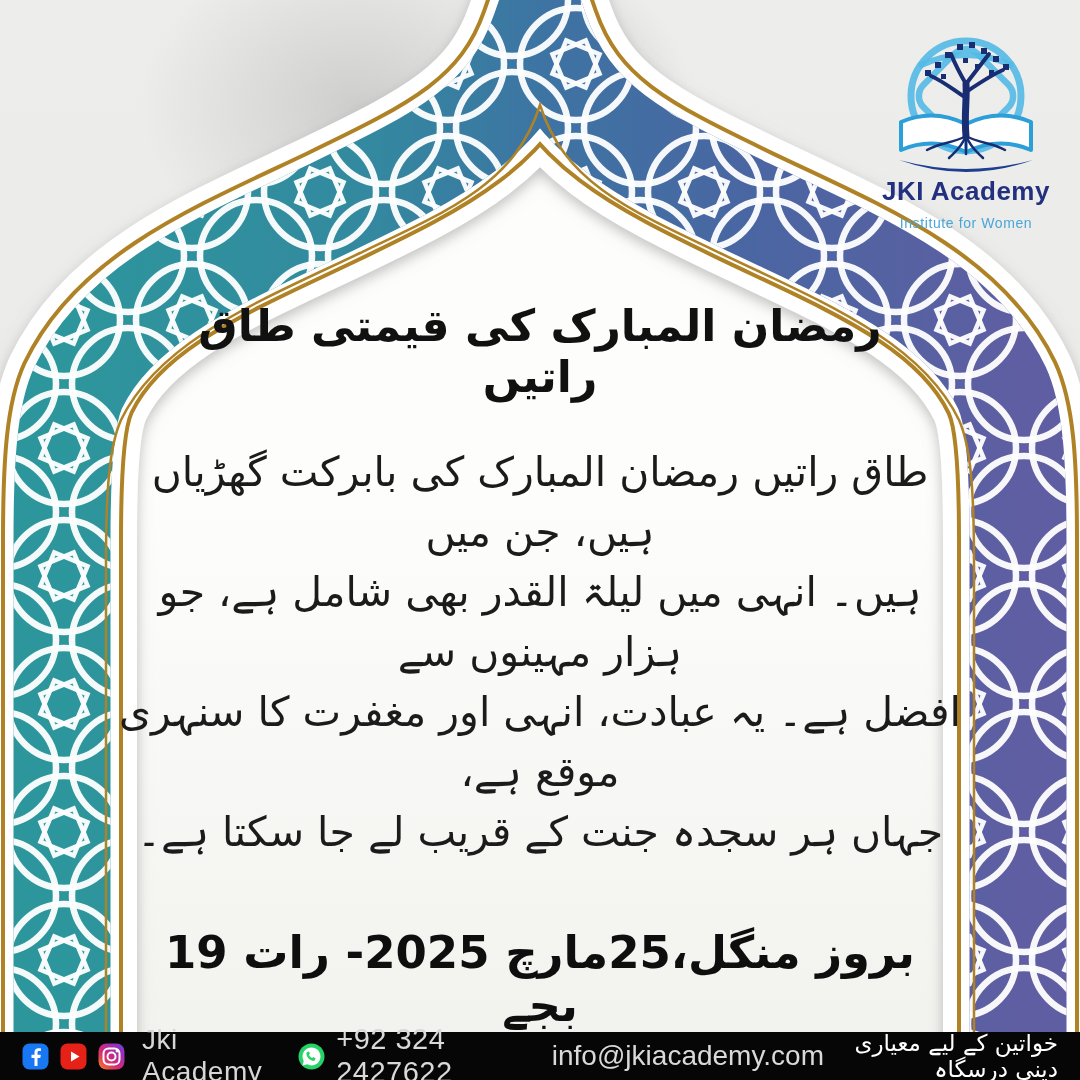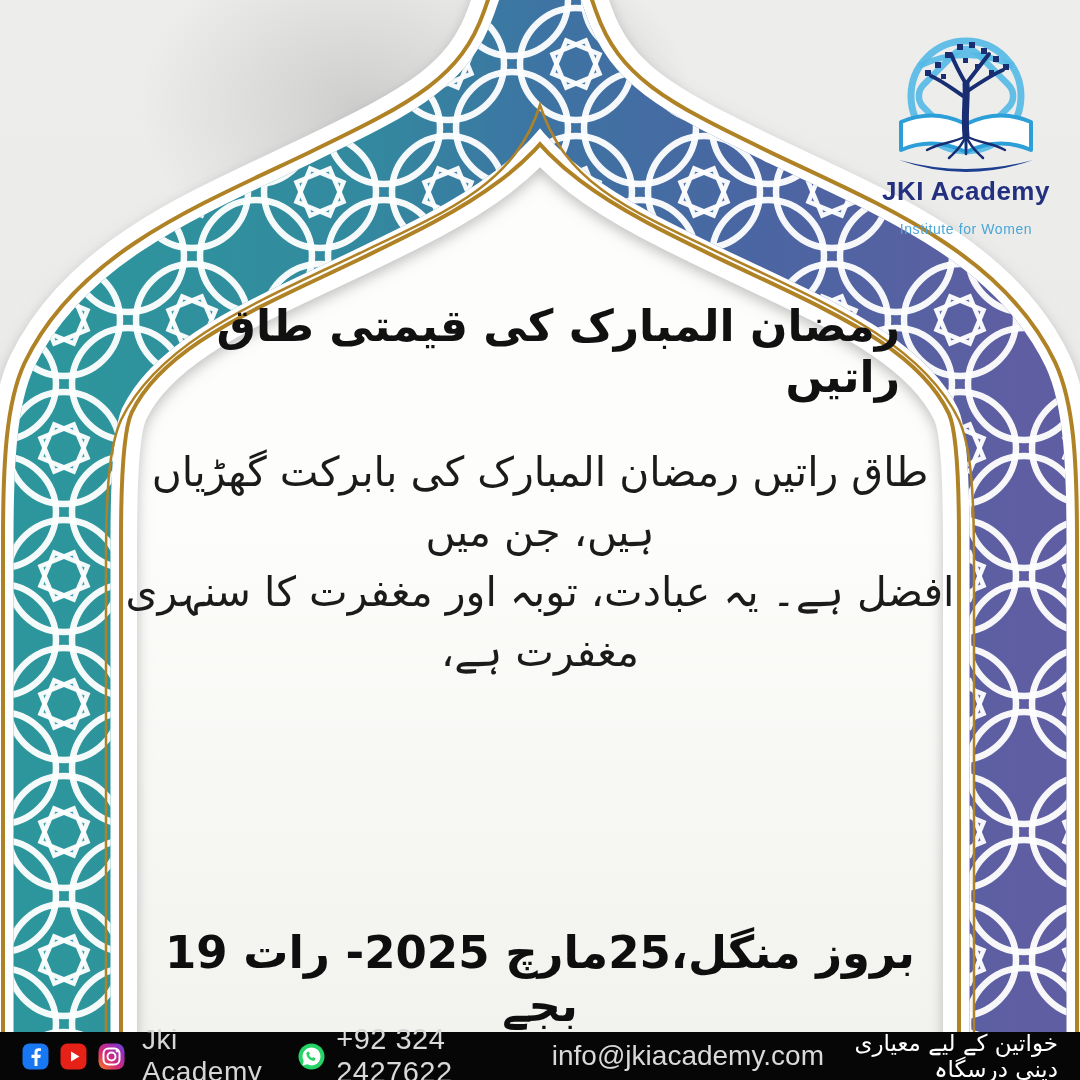--- a/index.html
+++ b/index.html
@@ -14,26 +14,26 @@
   .blob2{left:430px;top:-30px;width:260px;height:260px;
     background:radial-gradient(closest-side,rgba(168,168,168,.45),rgba(168,168,168,0));}
   .arch-svg{position:absolute;left:0;top:0;width:1080px;height:1080px;}
 
   
   .logo{position:absolute;left:868px;top:26px;width:196px;text-align:center;}
   .logo svg{display:block;margin:0 auto;}
   .logo-name{font-family:"Liberation Sans",sans-serif;font-weight:bold;font-size:26px;
     color:#22307f;letter-spacing:.5px;margin-top:2px;}
   .logo-tagline{font-family:"Liberation Sans",sans-serif;font-size:14px;color:#4aa6d8;
-    letter-spacing:.6px;margin-top:14px;}
+    letter-spacing:.6px;margin-top:8px;}
 
   
   .urdu{direction:rtl;text-align:center;color:#141414;}
   .title{position:absolute;left:180px;right:180px;top:300px;font-size:44px;font-weight:bold;
-    color:#111;text-align:right;}
+    color:#111;}
   .body-text{position:absolute;left:118px;right:118px;top:442px;font-size:41px;
     line-height:60px;color:#1b1b1b;}
   .highlight{position:absolute;left:150px;right:150px;top:782px;font-size:54px;
     font-weight:bold;color:#0e0e0e;}
   .schedule{position:absolute;left:150px;right:150px;top:926px;font-size:45px;
     font-weight:bold;color:#0e0e0e;}
 
   
   .footer{position:absolute;left:0;right:0;bottom:0;height:48px;background:#060606;
     display:flex;align-items:center;padding:0 22px;box-sizing:border-box;
@@ -156,21 +156,23 @@
       </g>
     </svg>
     <div class="logo-name">JKI Academy</div>
     <div class="logo-tagline">Institute for Women</div>
   </div>
 
   <div class="urdu title" lang="ur">رمضان المبارک کی قیمتی طاق راتیں</div>
 
   <div class="urdu body-text" lang="ur">
     <div>طاق راتیں رمضان المبارک کی بابرکت گھڑیاں ہیں، جن میں</div>
-    <div>افضل ہے۔ یہ عبادت، توبہ اور مغفرت کا سنہری مغفرت ہے،</div>
+    <div>ہیں۔ انہی میں لیلۃ القدر بھی شامل ہے، جو ہزار مہینوں سے</div>
+    <div>افضل ہے۔ یہ عبادت، انہی اور مغفرت کا سنہری موقع ہے،</div>
+    <div>جہاں ہر سجدہ جنت کے قریب لے جا سکتا ہے۔</div>
   </div>
 
 
   <div class="urdu schedule" lang="ur">بروز منگل،25مارچ 2025- رات 19 بجے</div>
 
   <div class="footer">
     <svg class="ficon" viewBox="0 0 27 27">
       <rect x="0.5" y="0.5" width="26" height="26" rx="7" fill="#1877f2"></rect>
       <path d="M15.5 23 v-8 h2.8 l.5-3.2 h-3.3 v-2 c0-1 .4-1.7 1.8-1.7 h1.6 V5.3 c-.3 0-1.3-.1-2.4-.1 -2.4 0-4 1.4-4 4v2.6 h-3 v3.2 h3 v8 z" fill="#ffffff"></path>
     </svg>

